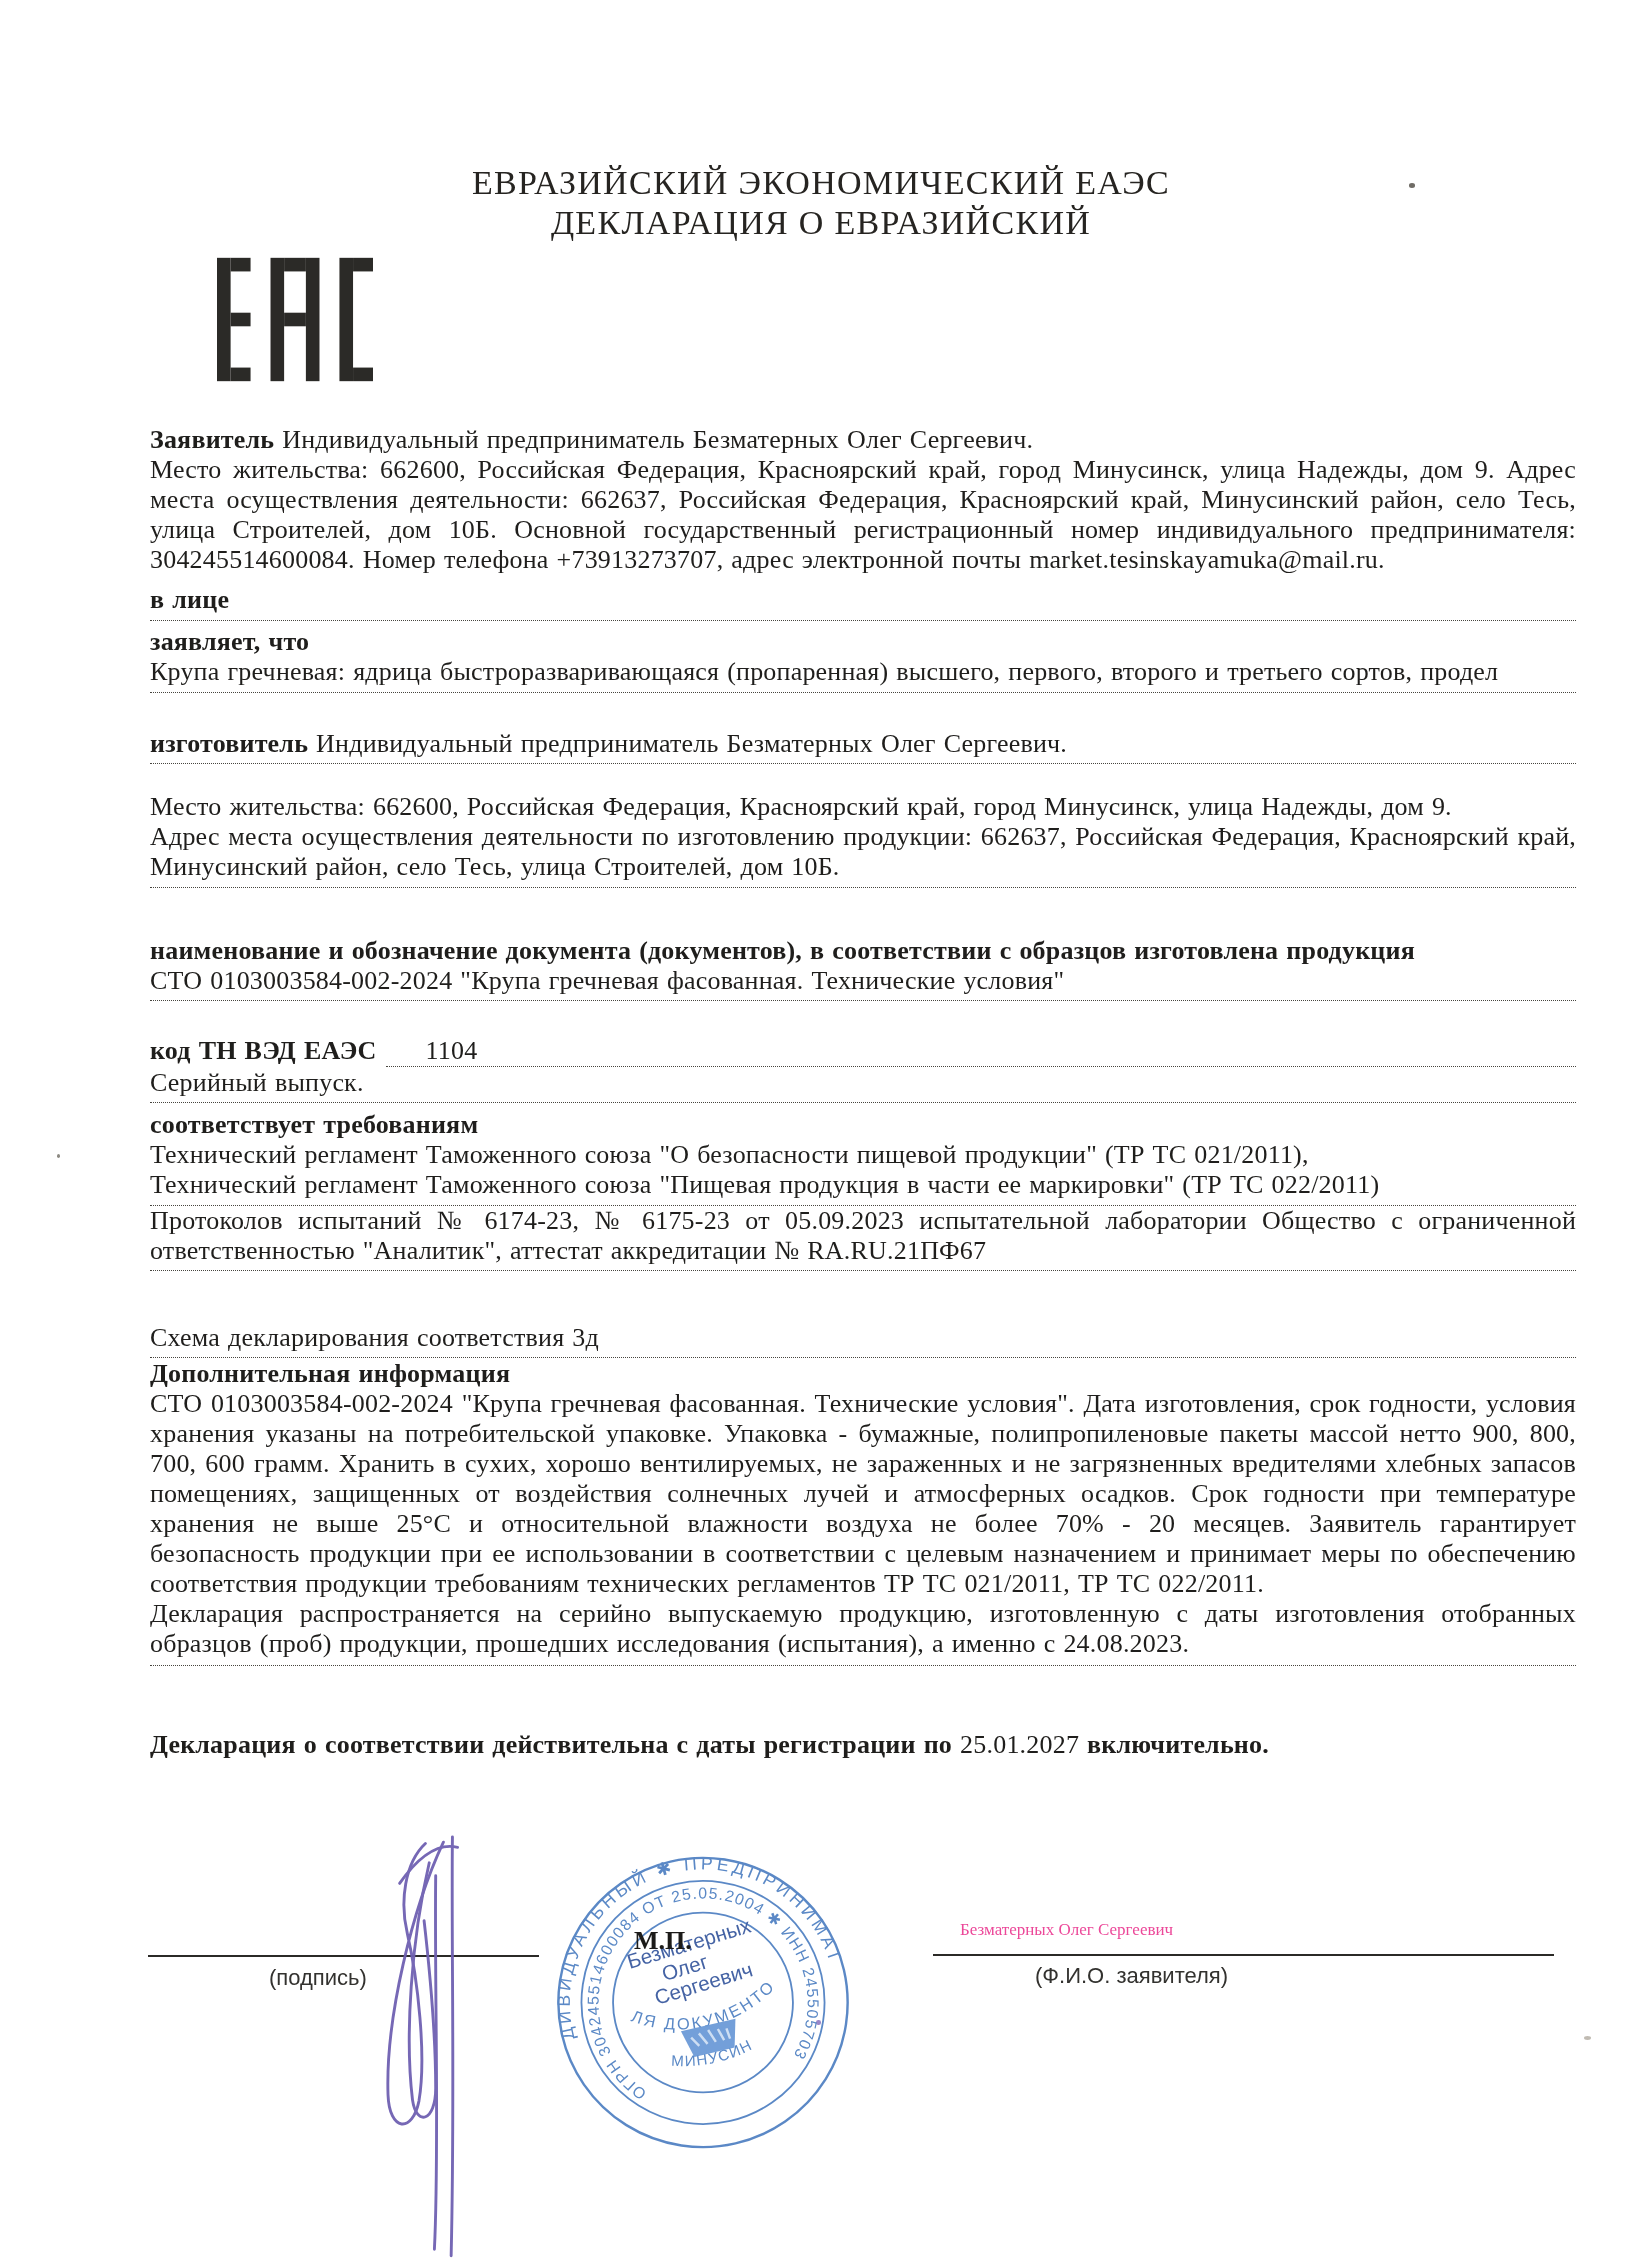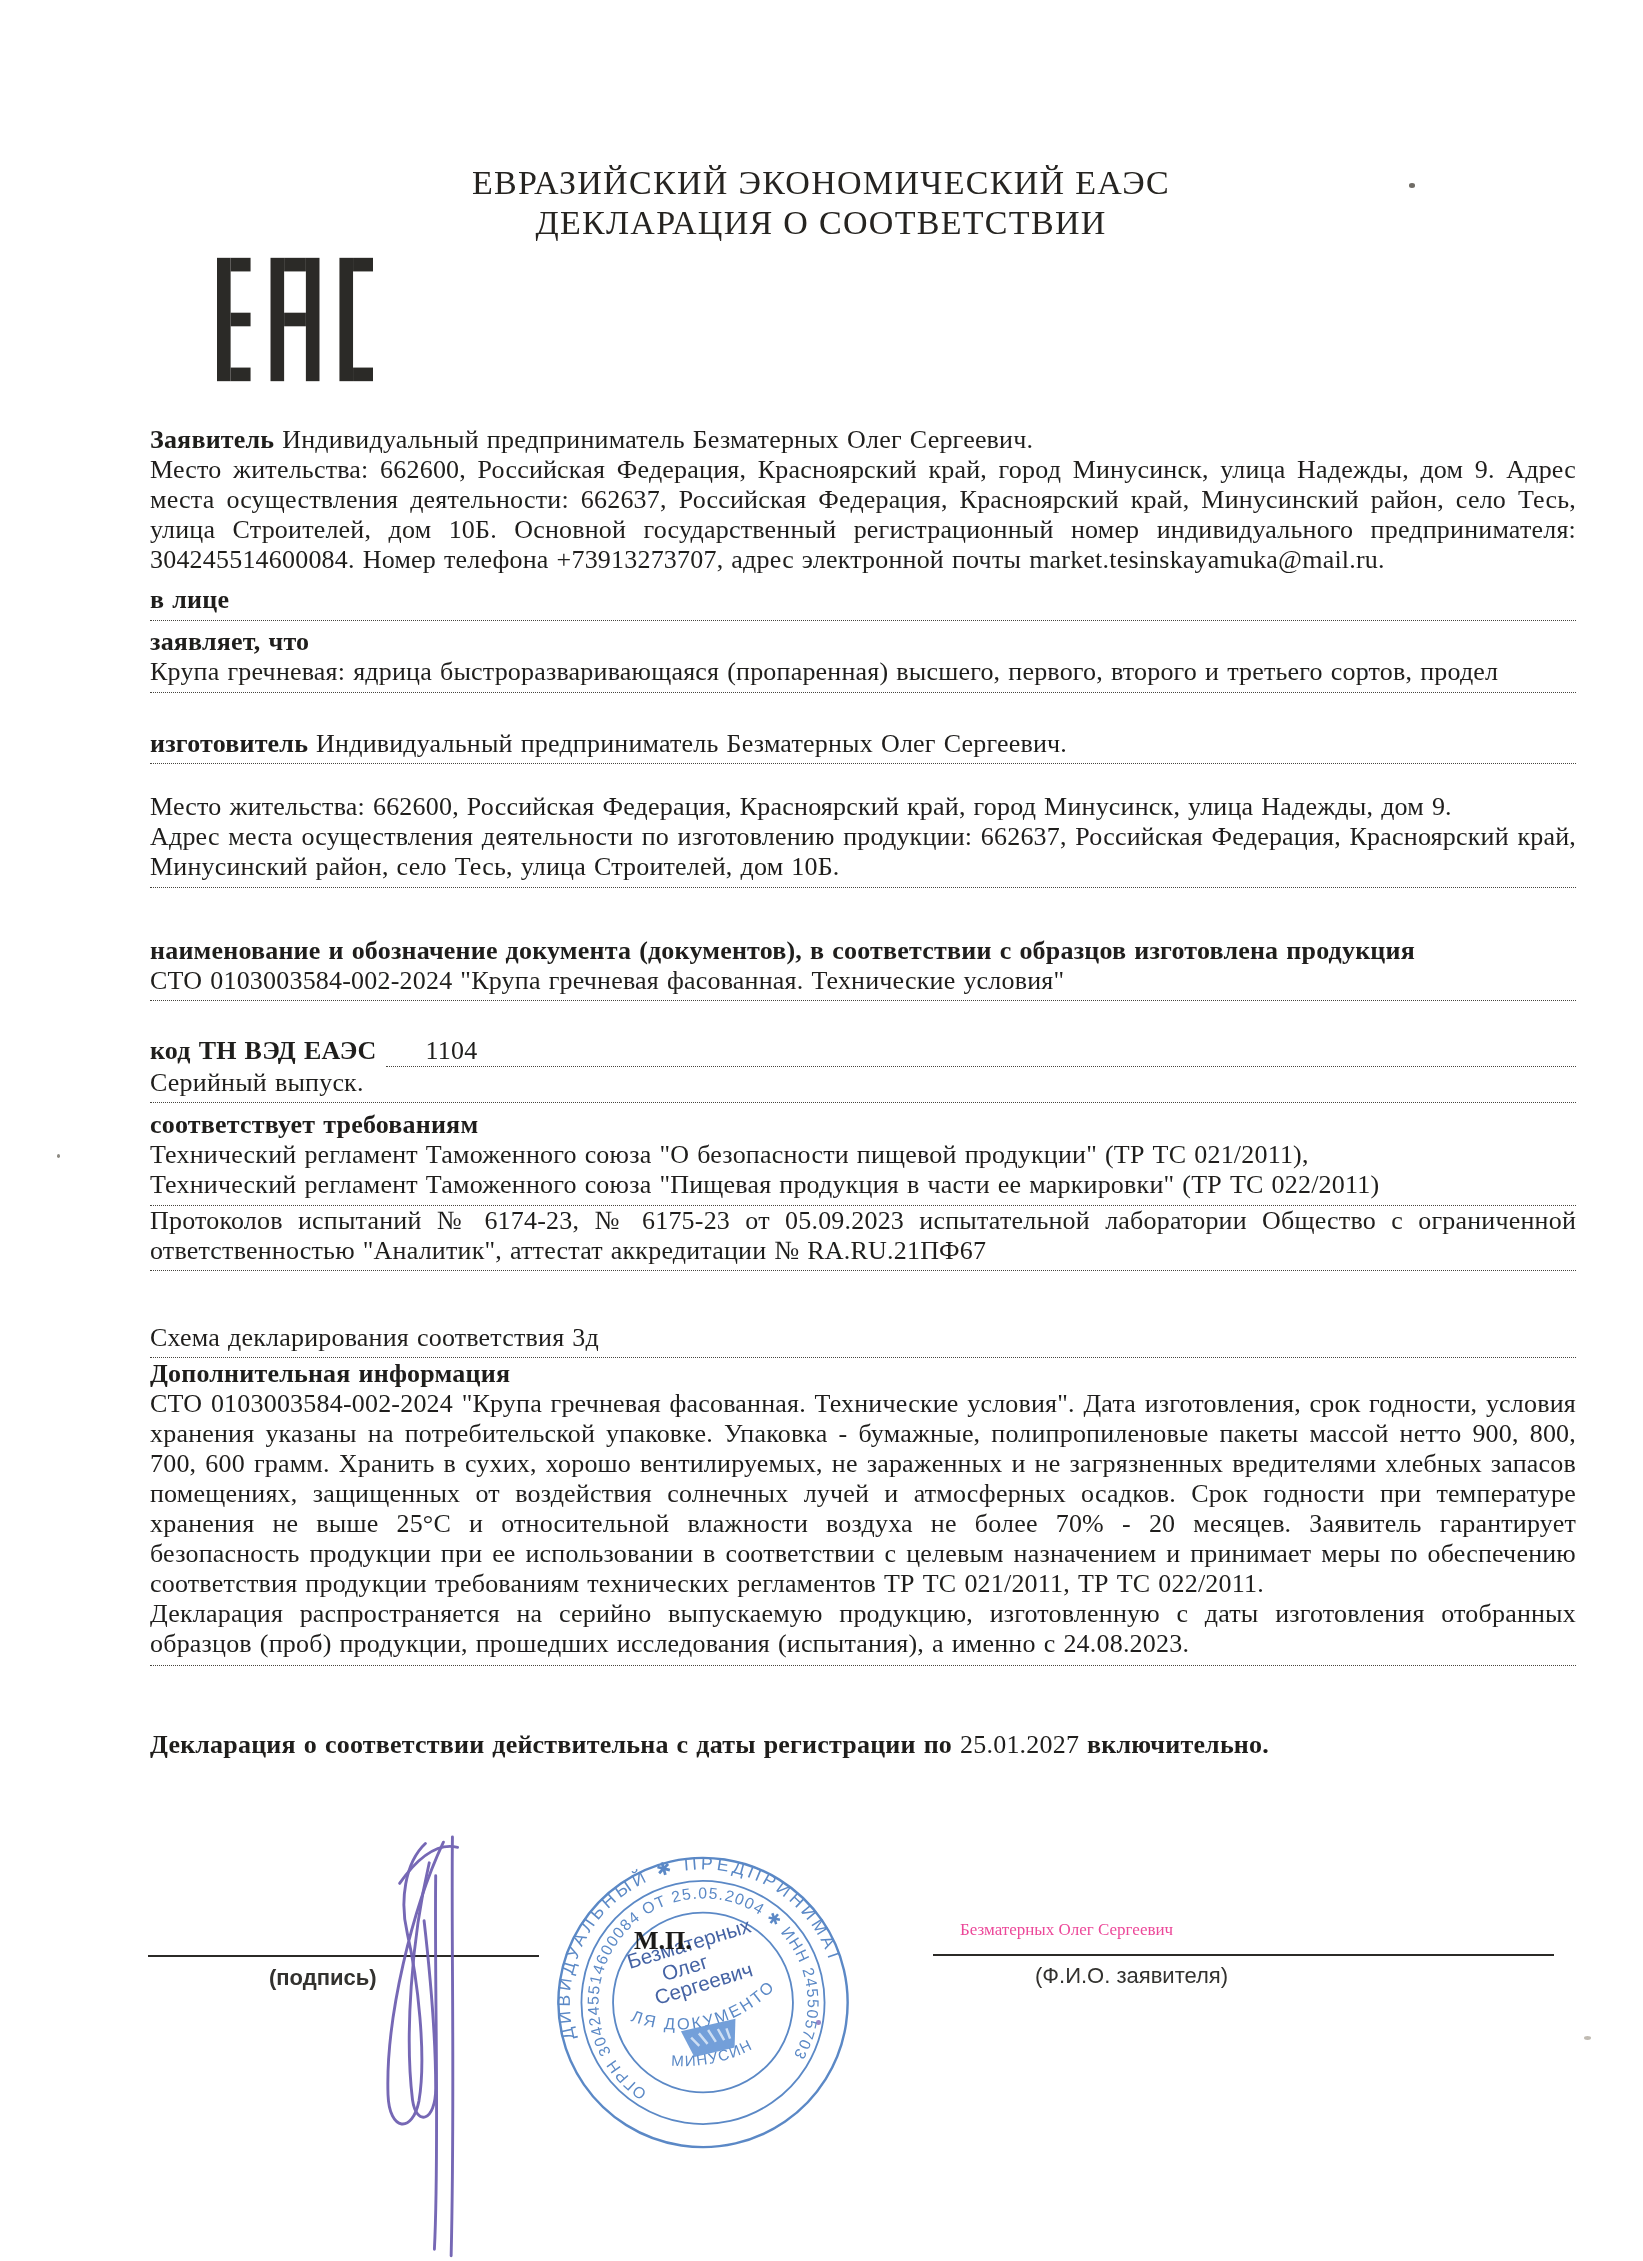--- a/index.html
+++ b/index.html
@@ -19,21 +19,21 @@
   .pb{padding-bottom:4.5px;}
   .eac-logo{position:absolute;left:217px;top:232px;width:156px;height:175px;}
   .tnved-row{display:flex;align-items:baseline;margin-top:35px;}
   .tnved-code{flex:1;margin-left:9px;padding-left:40px;}
   
   .sigline{position:absolute;height:0;border-top:2.6px solid #2b2a27;}
   .sig-left{left:148px;top:1955px;width:391px;}
   .sig-right{left:933px;top:1954px;width:621px;}
   .small-label{position:absolute;font-family:"Liberation Sans", sans-serif;
     font-size:22px;color:#33322f;}
-  .lbl-podpis{left:269px;top:1965px;font-weight:bold;}
+  .lbl-podpis{left:269px;top:1965px;}
   .lbl-fio{left:1035px;top:1963px;}
   .mp{position:absolute;left:634px;top:1926px;font-size:26px;font-weight:bold;color:#1c1b19;z-index:6;}
   .fio-name{position:absolute;left:960px;top:1920px;width:335px;font-size:17px;color:#ec4899;z-index:2;}
   .stamp-svg{position:absolute;left:545px;top:1793px;width:316px;height:419px;z-index:4;}
   .sign-svg{position:absolute;left:303px;top:1824px;width:219px;height:437px;z-index:5;}
   .speck{position:absolute;border-radius:50%;}
   .speck1{left:1409px;top:183px;width:5.8px;height:4.5px;background:#6f6c66;}
   .speck2{left:816px;top:2020px;width:4.5px;height:4.5px;background:#9a86c8;}
   .speck3{left:1584px;top:2036px;width:7px;height:3.9px;background:#c0bbb2;}
   .speck4{left:57px;top:1154px;width:3.2px;height:3.9px;background:#8d8a83;}
@@ -56,21 +56,21 @@
 
     <rect x="270" y="0" width="30" height="272"></rect>
     <rect x="300" y="0" width="44" height="30"></rect>
     <rect x="300" y="242" width="44" height="30"></rect>
   </g>
 </svg>
 
 <div class="content">
   <div class="doc-title">
     <div>ЕВРАЗИЙСКИЙ ЭКОНОМИЧЕСКИЙ ЕАЭС</div>
-    <div>ДЕКЛАРАЦИЯ О СООТВЕТСТВИИ</div>
+    <div>ДЕКЛАРАЦИЯ О ЕВРАЗИЙСКИЙ</div>
   </div>
 
   <p class="line" style="margin-top:182px;"><span class="b">Заявитель</span> <span>Индивидуальный предприниматель Безматерных Олег Сергеевич.</span></p>
   <p class="para">Место жительства: 662600, Российская Федерация, Красноярский край, город Минусинск, улица Надежды, дом 9. Адрес места осуществления деятельности: 662637, Российская Федерация, Красноярский край, Минусинский район, село Тесь, улица Строителей, дом 10Б. Основной государственный регистрационный номер индивидуального предпринимателя: 304245514600084. Номер телефона +73913273707, адрес электронной почты market.tesinskayamuka@mail.ru.</p>
 
   <div class="line b u-dot pb" style="margin-top:10.3px;"><span>в лице</span></div>
 
   <div class="line b" style="margin-top:6.4px;">заявляет, что</div>
   <div class="line u-dot pb">Крупа гречневая: ядрица быстроразваривающаяся (пропаренная) высшего, первого, второго и третьего сортов, продел</div>
 

